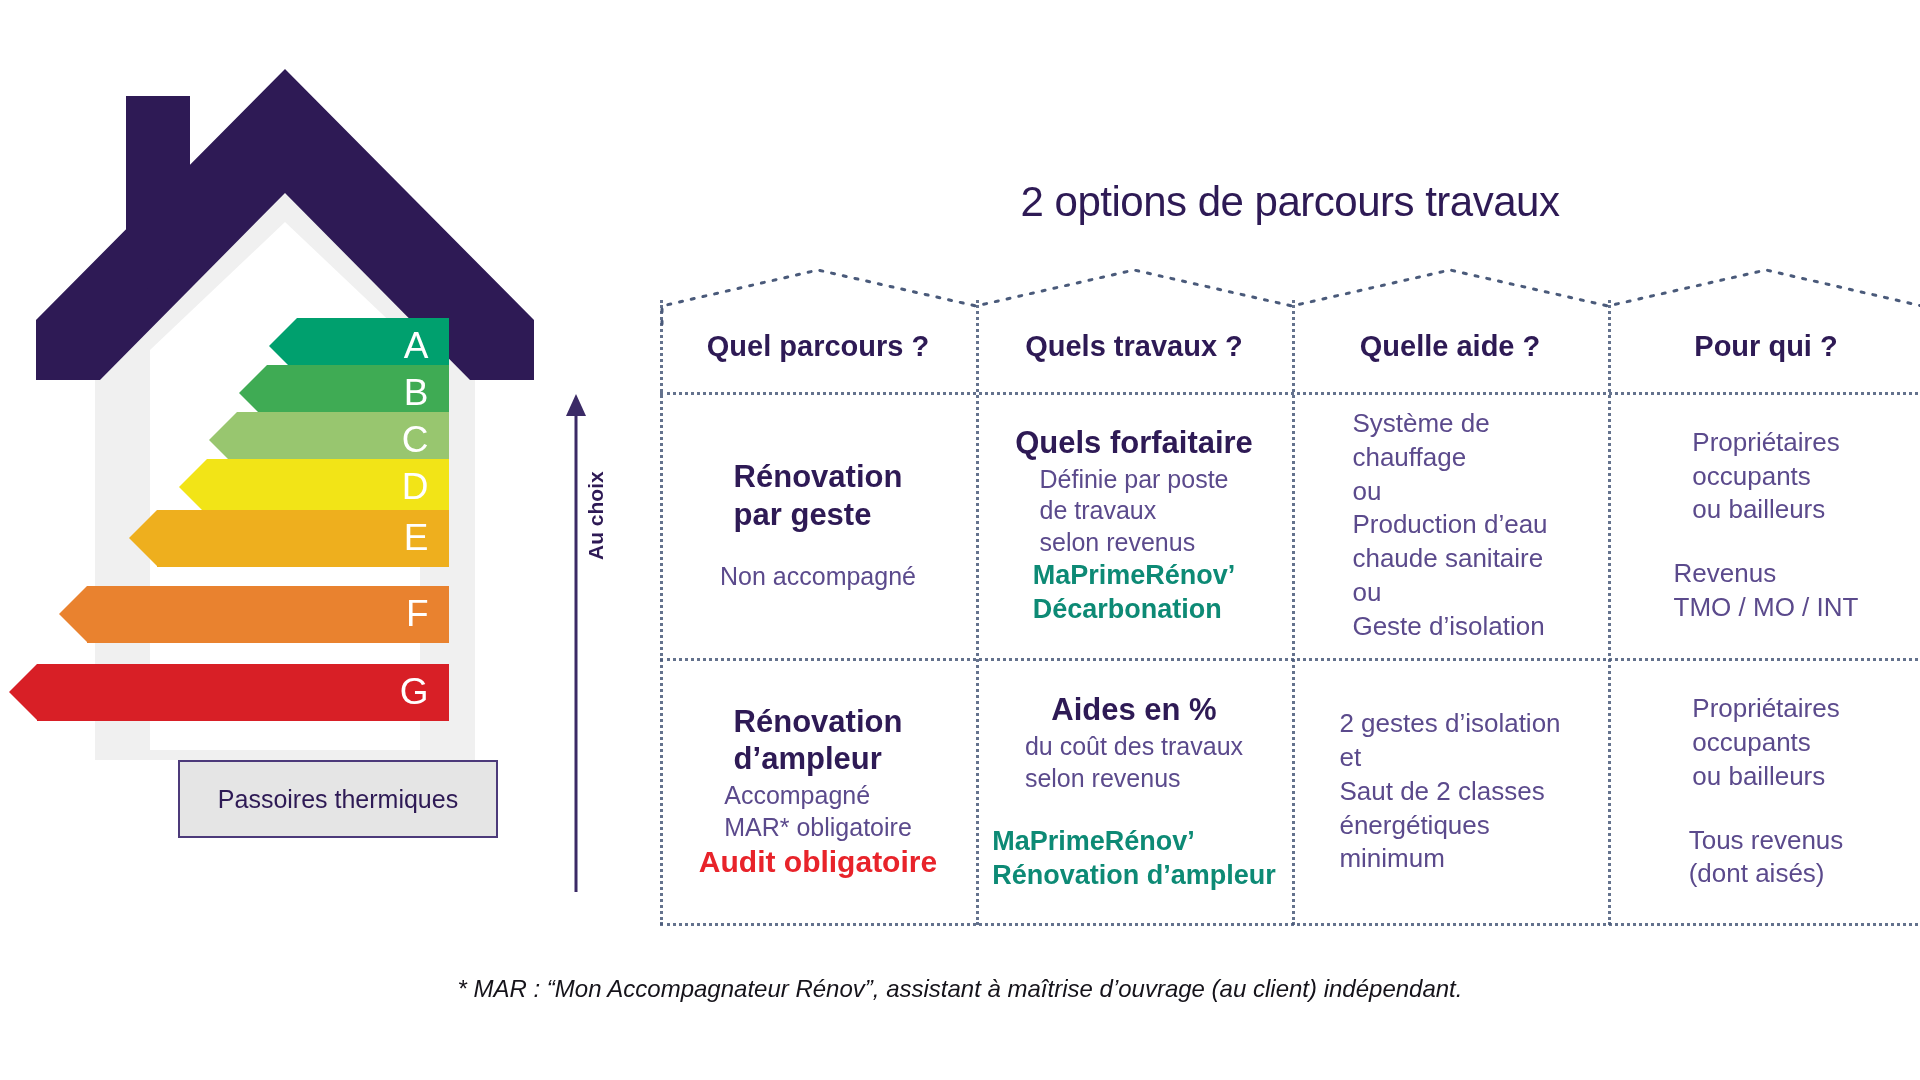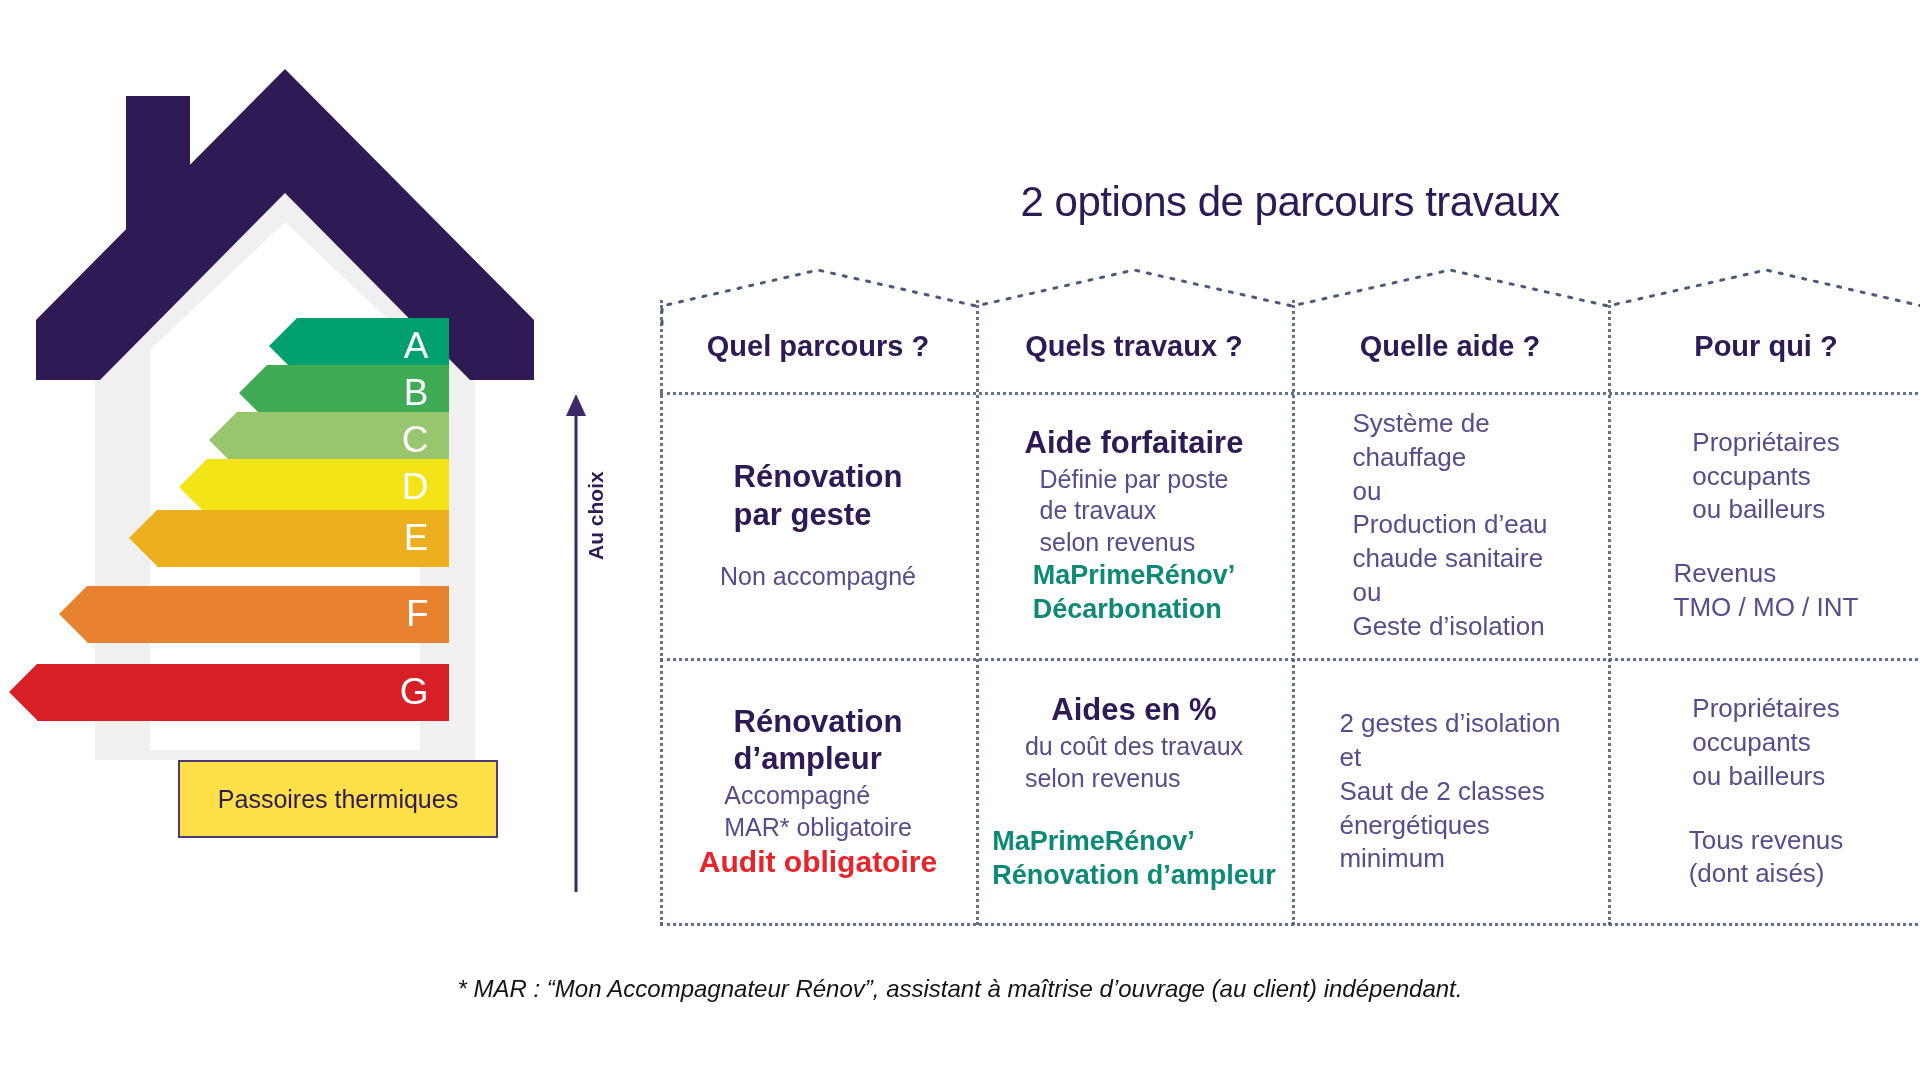--- a/index.html
+++ b/index.html
@@ -57,21 +57,21 @@
     border-right: 28px solid currentColor;
   }
 
   
   #passoires-label {
     position: absolute;
     left: 178px;
     top: 760px;
     width: 320px;
     height: 78px;
-    background: #fde047;
+    background: #e5e5e5;
     border: 2px solid #4c3a7a;
     display: flex;
     align-items: center;
     justify-content: center;
     font-size: 25px;
     color: #2e1a55;
     z-index: 20;
   }
 
   
@@ -291,21 +291,21 @@
       </div>
       <div class="cell col-header">
         <span>Pour qui ?</span>
       </div>
 
       <div class="cell">
         <div class="cell-title nl">Rénovation<br>par geste</div>
         <div class="cell-sub nl spaced">Non accompagné</div>
       </div>
       <div class="cell">
-        <div class="cell-title nl">Aide forfaitaire</div>
+        <div class="cell-title nl">Quels forfaitaire</div>
         <div class="cell-sub nl">Définie par poste<br>de travaux<br>selon revenus</div>
         <div class="cell-accent nl">MaPrimeRénov’<br>Décarbonation</div>
       </div>
       <div class="cell">
         <div class="cell-plain nl">Système de<br>chauffage<br>ou<br>Production d’eau<br>chaude sanitaire<br>ou<br>Geste d’isolation</div>
       </div>
       <div class="cell">
         <div class="cell-plain nl">Propriétaires<br>occupants<br>ou bailleurs</div>
         <div class="cell-plain nl spaced">Revenus<br>TMO / MO / INT</div>
       </div>

